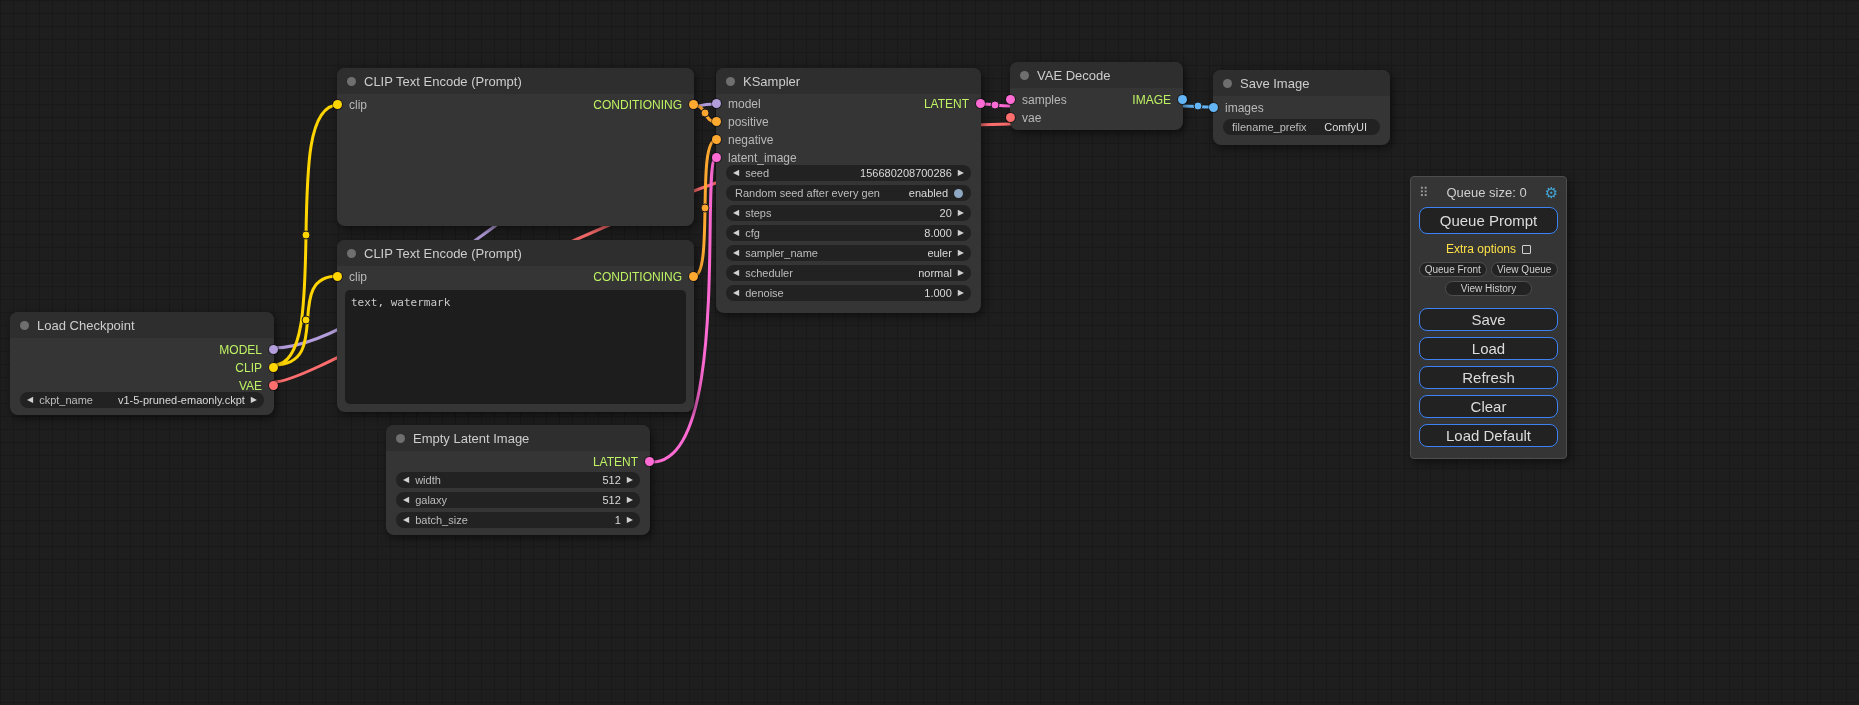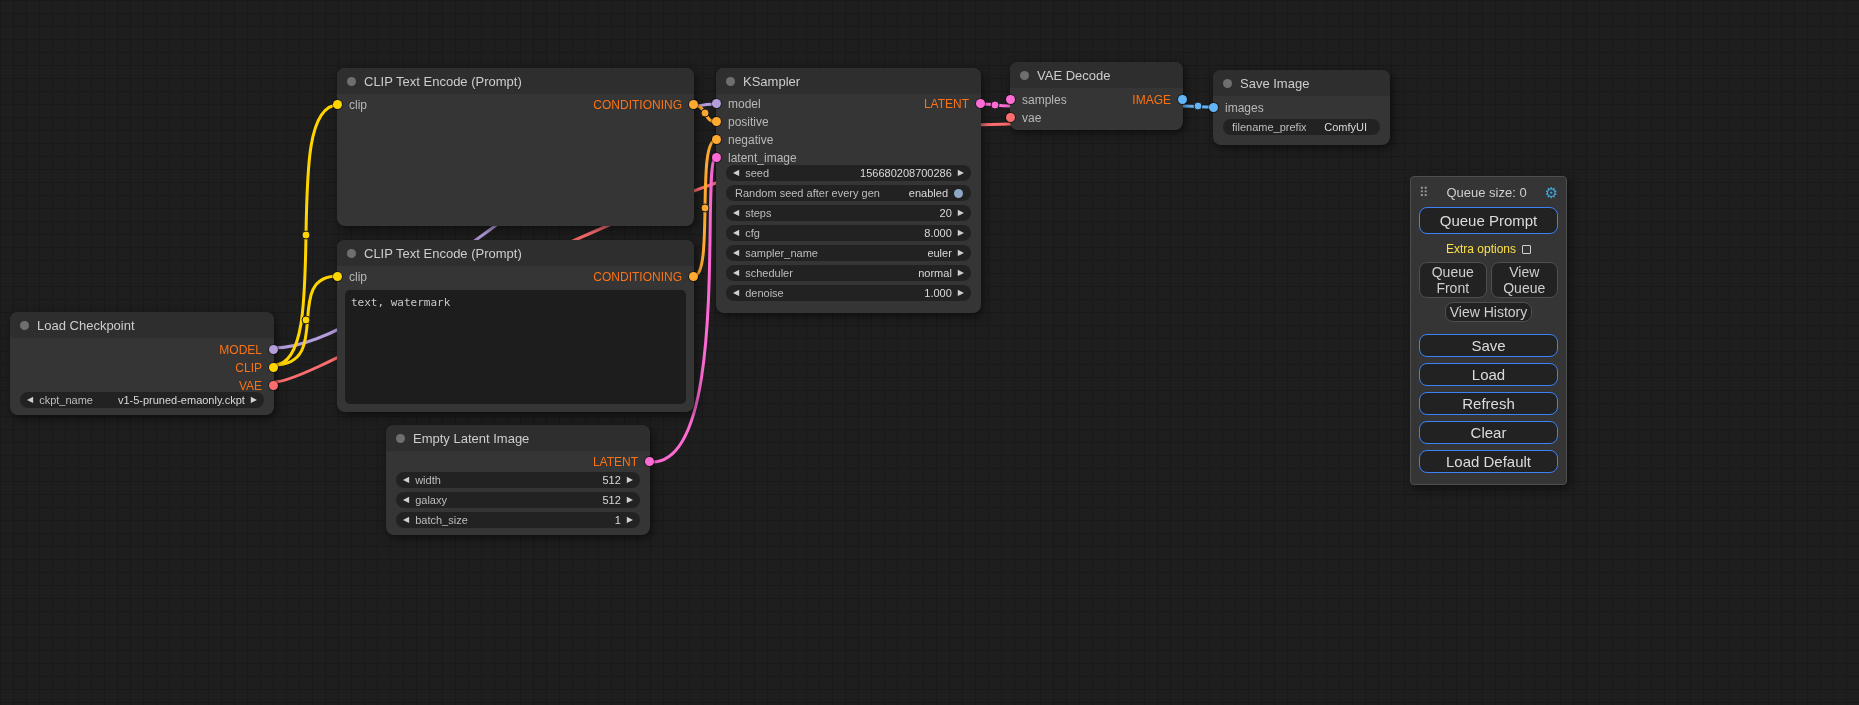--- a/index.html
+++ b/index.html
@@ -26,21 +26,21 @@
     height:26px; display:flex; align-items:center; gap:8px; padding:0 10px;
     background:#2e2e2e; border-radius:8px 8px 0 0; color:#cdcdcd; font-size:13px;
   }
   .collapse-dot { width:9px; height:9px; border-radius:50%; background:#6f6f6f; flex:none; }
   .title-text { white-space:nowrap; overflow:hidden; }
 
   .srow { position:relative; height:17px; display:flex; align-items:center; margin-bottom:1px; }
   .in-slot { position:relative; display:flex; align-items:center; gap:7px; padding-left:12px; height:17px; flex:1; }
   .out-slot { position:relative; display:flex; align-items:center; gap:7px; justify-content:flex-end; padding-right:12px; height:17px; flex:1; }
   .slot-label { color:#b8b8b8; font-size:12px; white-space:nowrap; }
-  .out-slot .slot-label { color:#f97316; }
+  .out-slot .slot-label { color:#bef264; }
   .dot { width:9px; height:9px; border-radius:50%; flex:none; box-shadow:0 0 0 1px rgba(0,0,0,.4); }
   .in-slot .dot { position:absolute; left:-4px; }
   .out-slot .dot { position:absolute; right:-4px; }
   .out-abs { position:absolute; left:0; right:0; }
   .dual { display:flex; }
 
   .widgets { position:absolute; left:0; right:0; }
   .widget {
     height:16px; margin:0 10px 4px; background:#222; border-radius:8px;
     display:flex; align-items:center; padding:0 7px; font-size:11px; color:#bdbdbd;
@@ -70,21 +70,21 @@
     display:block; width:100%; background:#222; border:1px solid #3b82f6; border-radius:8px;
     color:#dcdcdc; font-size:15px; text-align:center; padding:2px 0; margin-top:6px;
     font-family:inherit; cursor:pointer;
   }
   .btn.big { padding:4px 0; }
   .extra { display:flex; align-items:center; justify-content:center; gap:6px; color:#fde047; font-size:12px; margin-top:8px; }
   .checkbox { width:9px; height:9px; border:1px solid #d0d0d0; background:transparent; border-radius:1px; flex:none; cursor:pointer; }
   .pill-row { display:flex; gap:4px; margin-top:6px; }
   .pill {
     flex:1; background:#222; border:1px solid #4e4e4e; border-radius:8px;
-    color:#cfcfcf; font-size:14px; text-align:center; padding:1px 0; font-family:inherit; cursor:pointer;
+    color:#cfcfcf; font-size:10px; text-align:center; padding:1px 0; font-family:inherit; cursor:pointer;
   }
   .pill.center { flex:none; display:block; width:62%; margin:4px auto 0; }
   .stack { margin-top:12px; }
 </style>
 </head>
 <body>
 
 <div id="canvas">
 
   <svg id="wires" width="1859" height="705">

